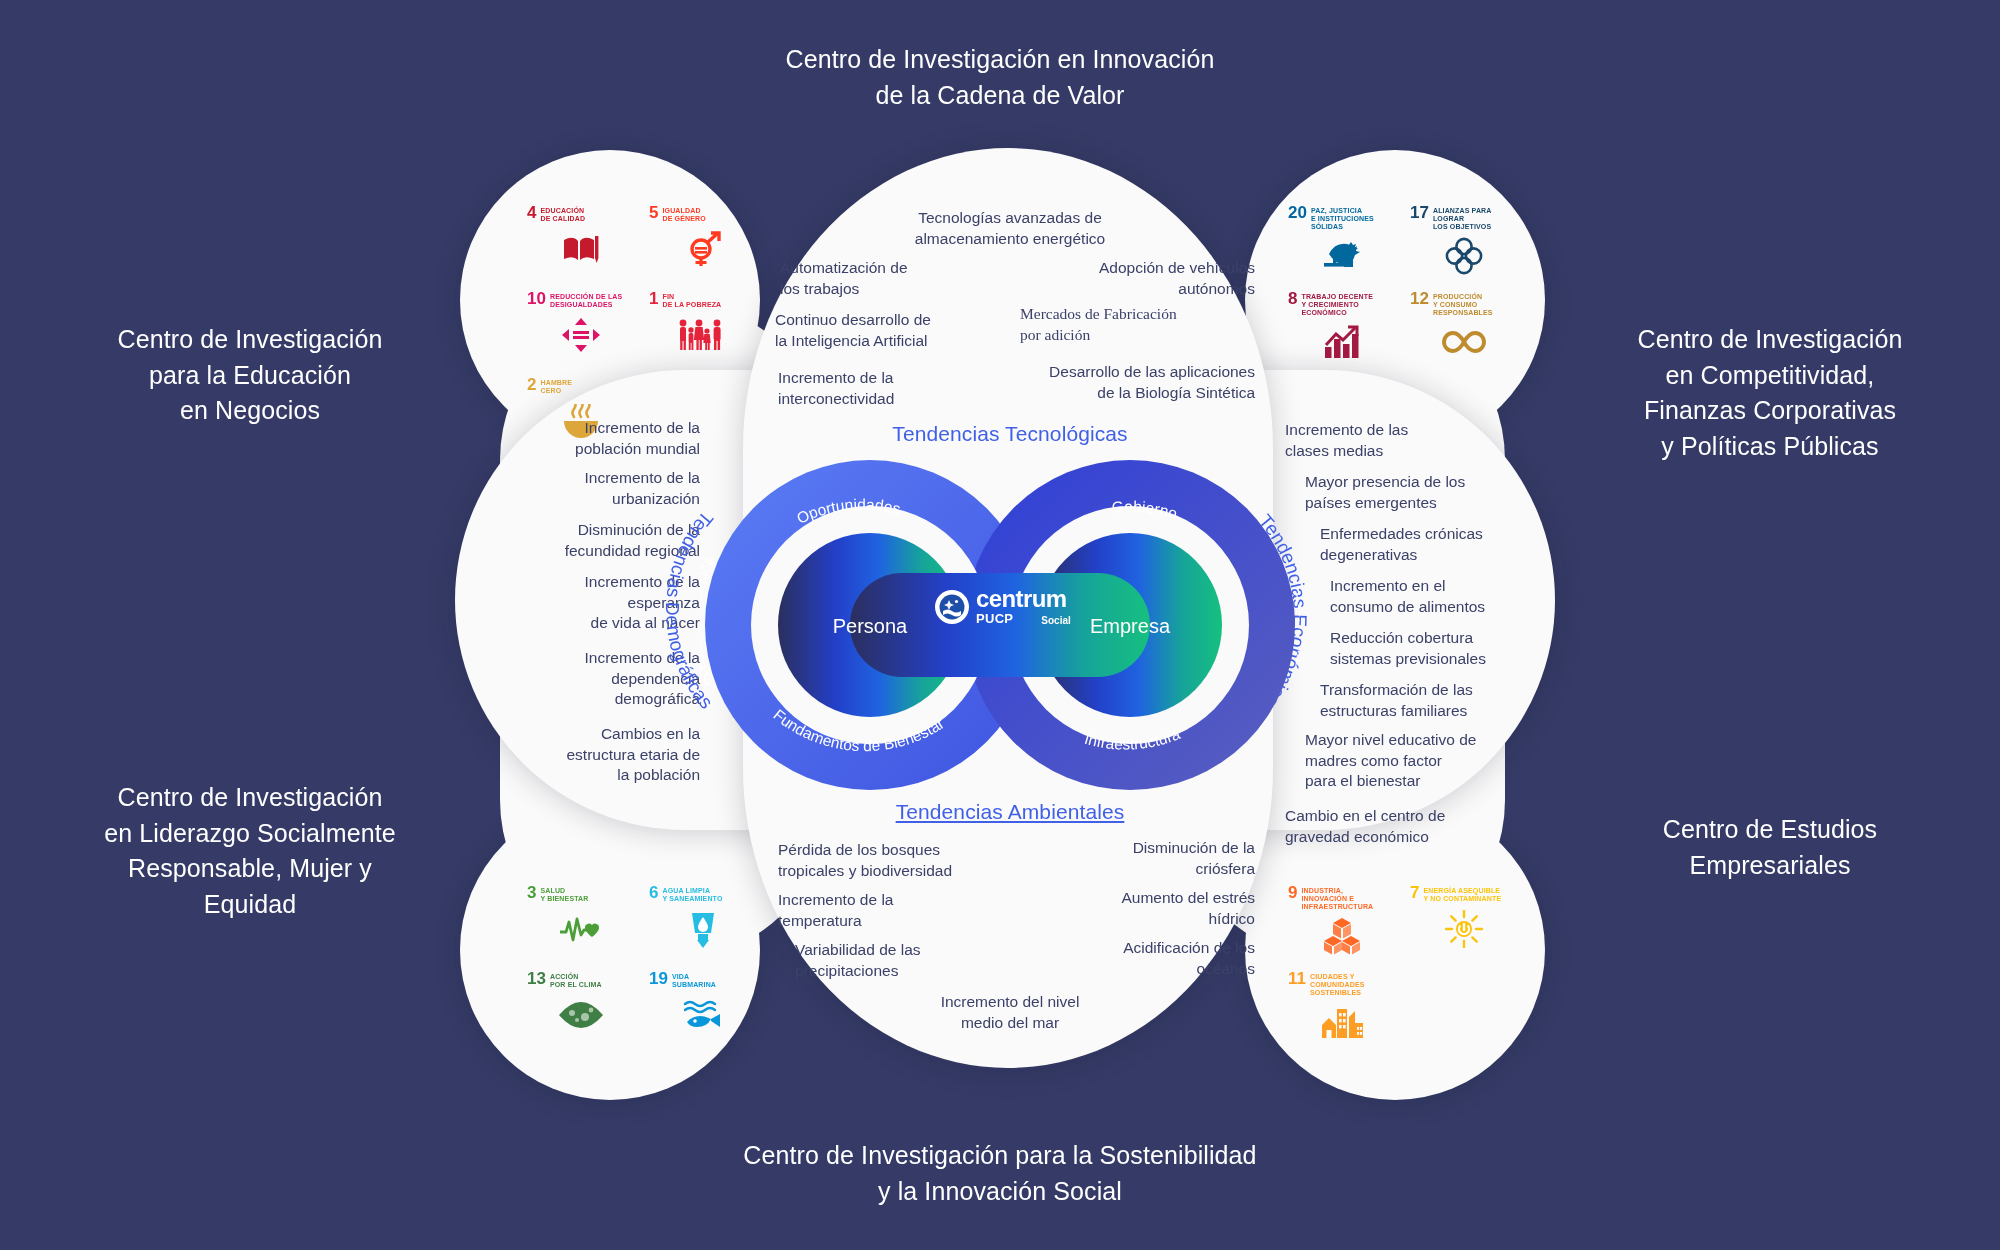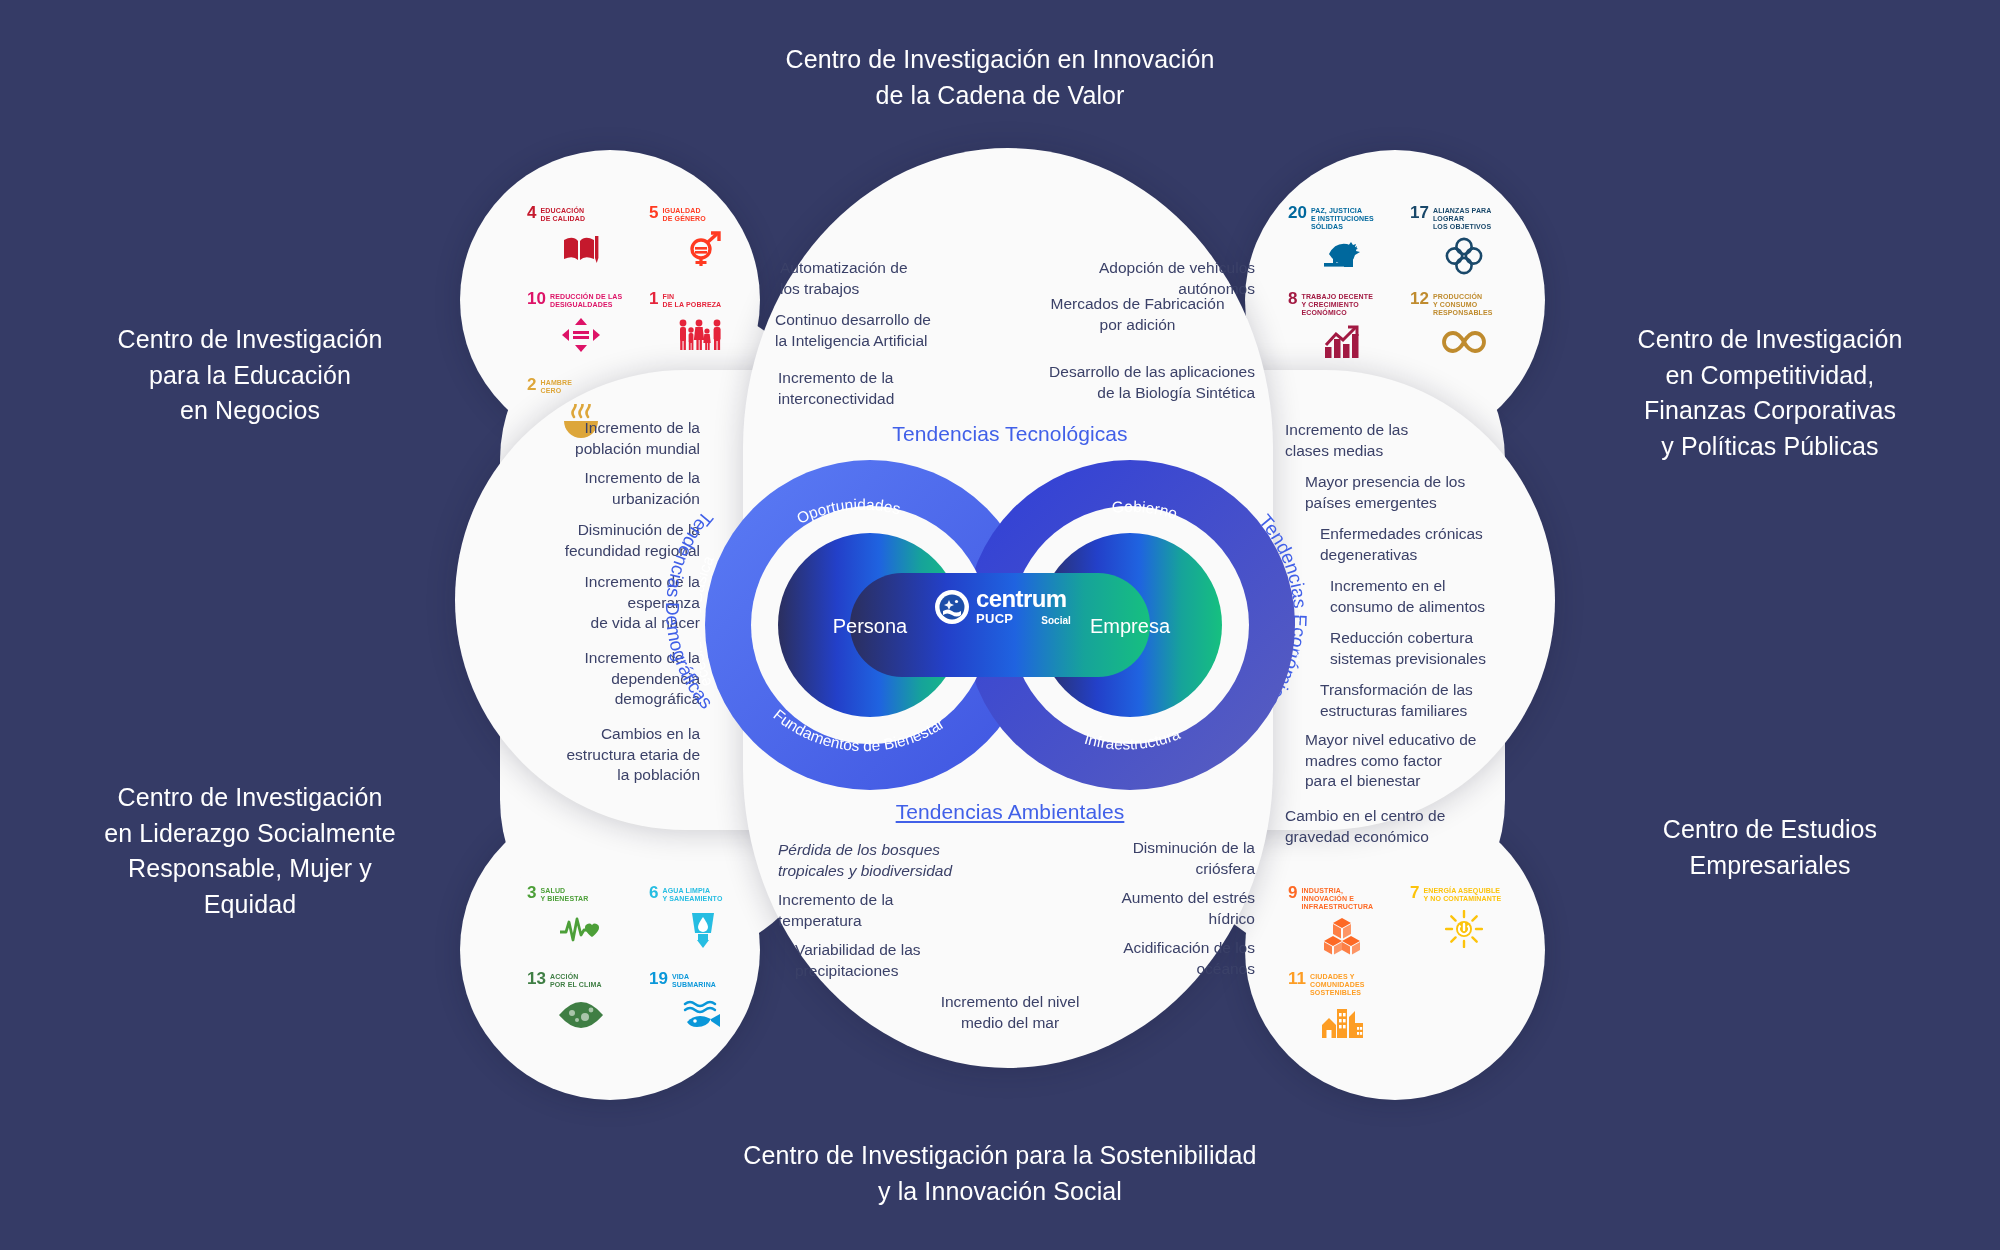--- a/index.html
+++ b/index.html
@@ -69,28 +69,28 @@
   
   .trend{position:absolute;color:#3b4168;font-size:15.5px;line-height:1.33;}
   .heading{position:absolute;color:#4160e8;font-size:21px;font-weight:500;
            text-align:center;letter-spacing:.1px;}
 
   
   #tt-0{left:860px;top:208px;width:300px;text-align:center;}
   #tt-1{left:780px;top:258px;width:220px;text-align:left;}
   #tt-2{left:1020px;top:258px;width:235px;text-align:right;}
   #tt-3{left:775px;top:310px;width:235px;text-align:left;}
-  #tt-4{left:1020px;top:294px;width:235px;text-align:center;}
+  #tt-4{left:1020px;top:304px;width:235px;text-align:left;font-family:Liberation Serif, serif;}
   #tt-5{left:778px;top:368px;width:220px;text-align:left;}
   #tt-6{left:995px;top:362px;width:260px;text-align:right;}
   #h-tech{left:790px;top:422px;width:440px;}
 
   
   #h-env{left:790px;top:800px;width:440px;text-decoration:underline;}
-  #te-0{left:778px;top:840px;width:250px;text-align:left;font-style:italic;}
+  #te-0{left:778px;top:840px;width:250px;text-align:left;}
   #te-1{left:1045px;top:838px;width:210px;text-align:right;}
   #te-2{left:778px;top:890px;width:230px;text-align:left;}
   #te-3{left:1045px;top:888px;width:210px;text-align:right;}
   #te-4{left:795px;top:940px;width:230px;text-align:left;}
   #te-5{left:1030px;top:938px;width:225px;text-align:right;}
   #te-6{left:860px;top:992px;width:300px;text-align:center;}
 
   
   .dem{text-align:right;}
   #td-0{left:500px;top:418px;width:200px;}
@@ -441,20 +441,21 @@
               <rect x="37" y="22" width="2.2" height="2.8"></rect>
               <rect x="40" y="22" width="2.2" height="2.8"></rect>
               <rect x="37" y="27" width="2.2" height="2.8"></rect>
               <rect x="40" y="27" width="2.2" height="2.8"></rect>
             </g>
           </svg>
         </div>
       </div>
     </div>
 
+  <div class="trend" id="tt-0">Tecnologías avanzadas de<br>almacenamiento energético</div>
   <div class="trend" id="tt-1">Automatización de<br>los trabajos</div>
   <div class="trend" id="tt-2">Adopción de vehículos<br>autónomos</div>
   <div class="trend" id="tt-3">Continuo desarrollo de<br>la Inteligencia Artificial</div>
   <div class="trend" id="tt-4">Mercados de Fabricación<br>por adición</div>
   <div class="trend" id="tt-5">Incremento de la<br>interconectividad</div>
   <div class="trend" id="tt-6">Desarrollo de las aplicaciones<br>de la Biología Sintética</div>
   <div class="heading" id="h-tech">Tendencias Tecnológicas</div>
 
   <div class="heading" id="h-env">Tendencias Ambientales</div>
   <div class="trend" id="te-0">Pérdida de los bosques<br>tropicales y biodiversidad</div>

